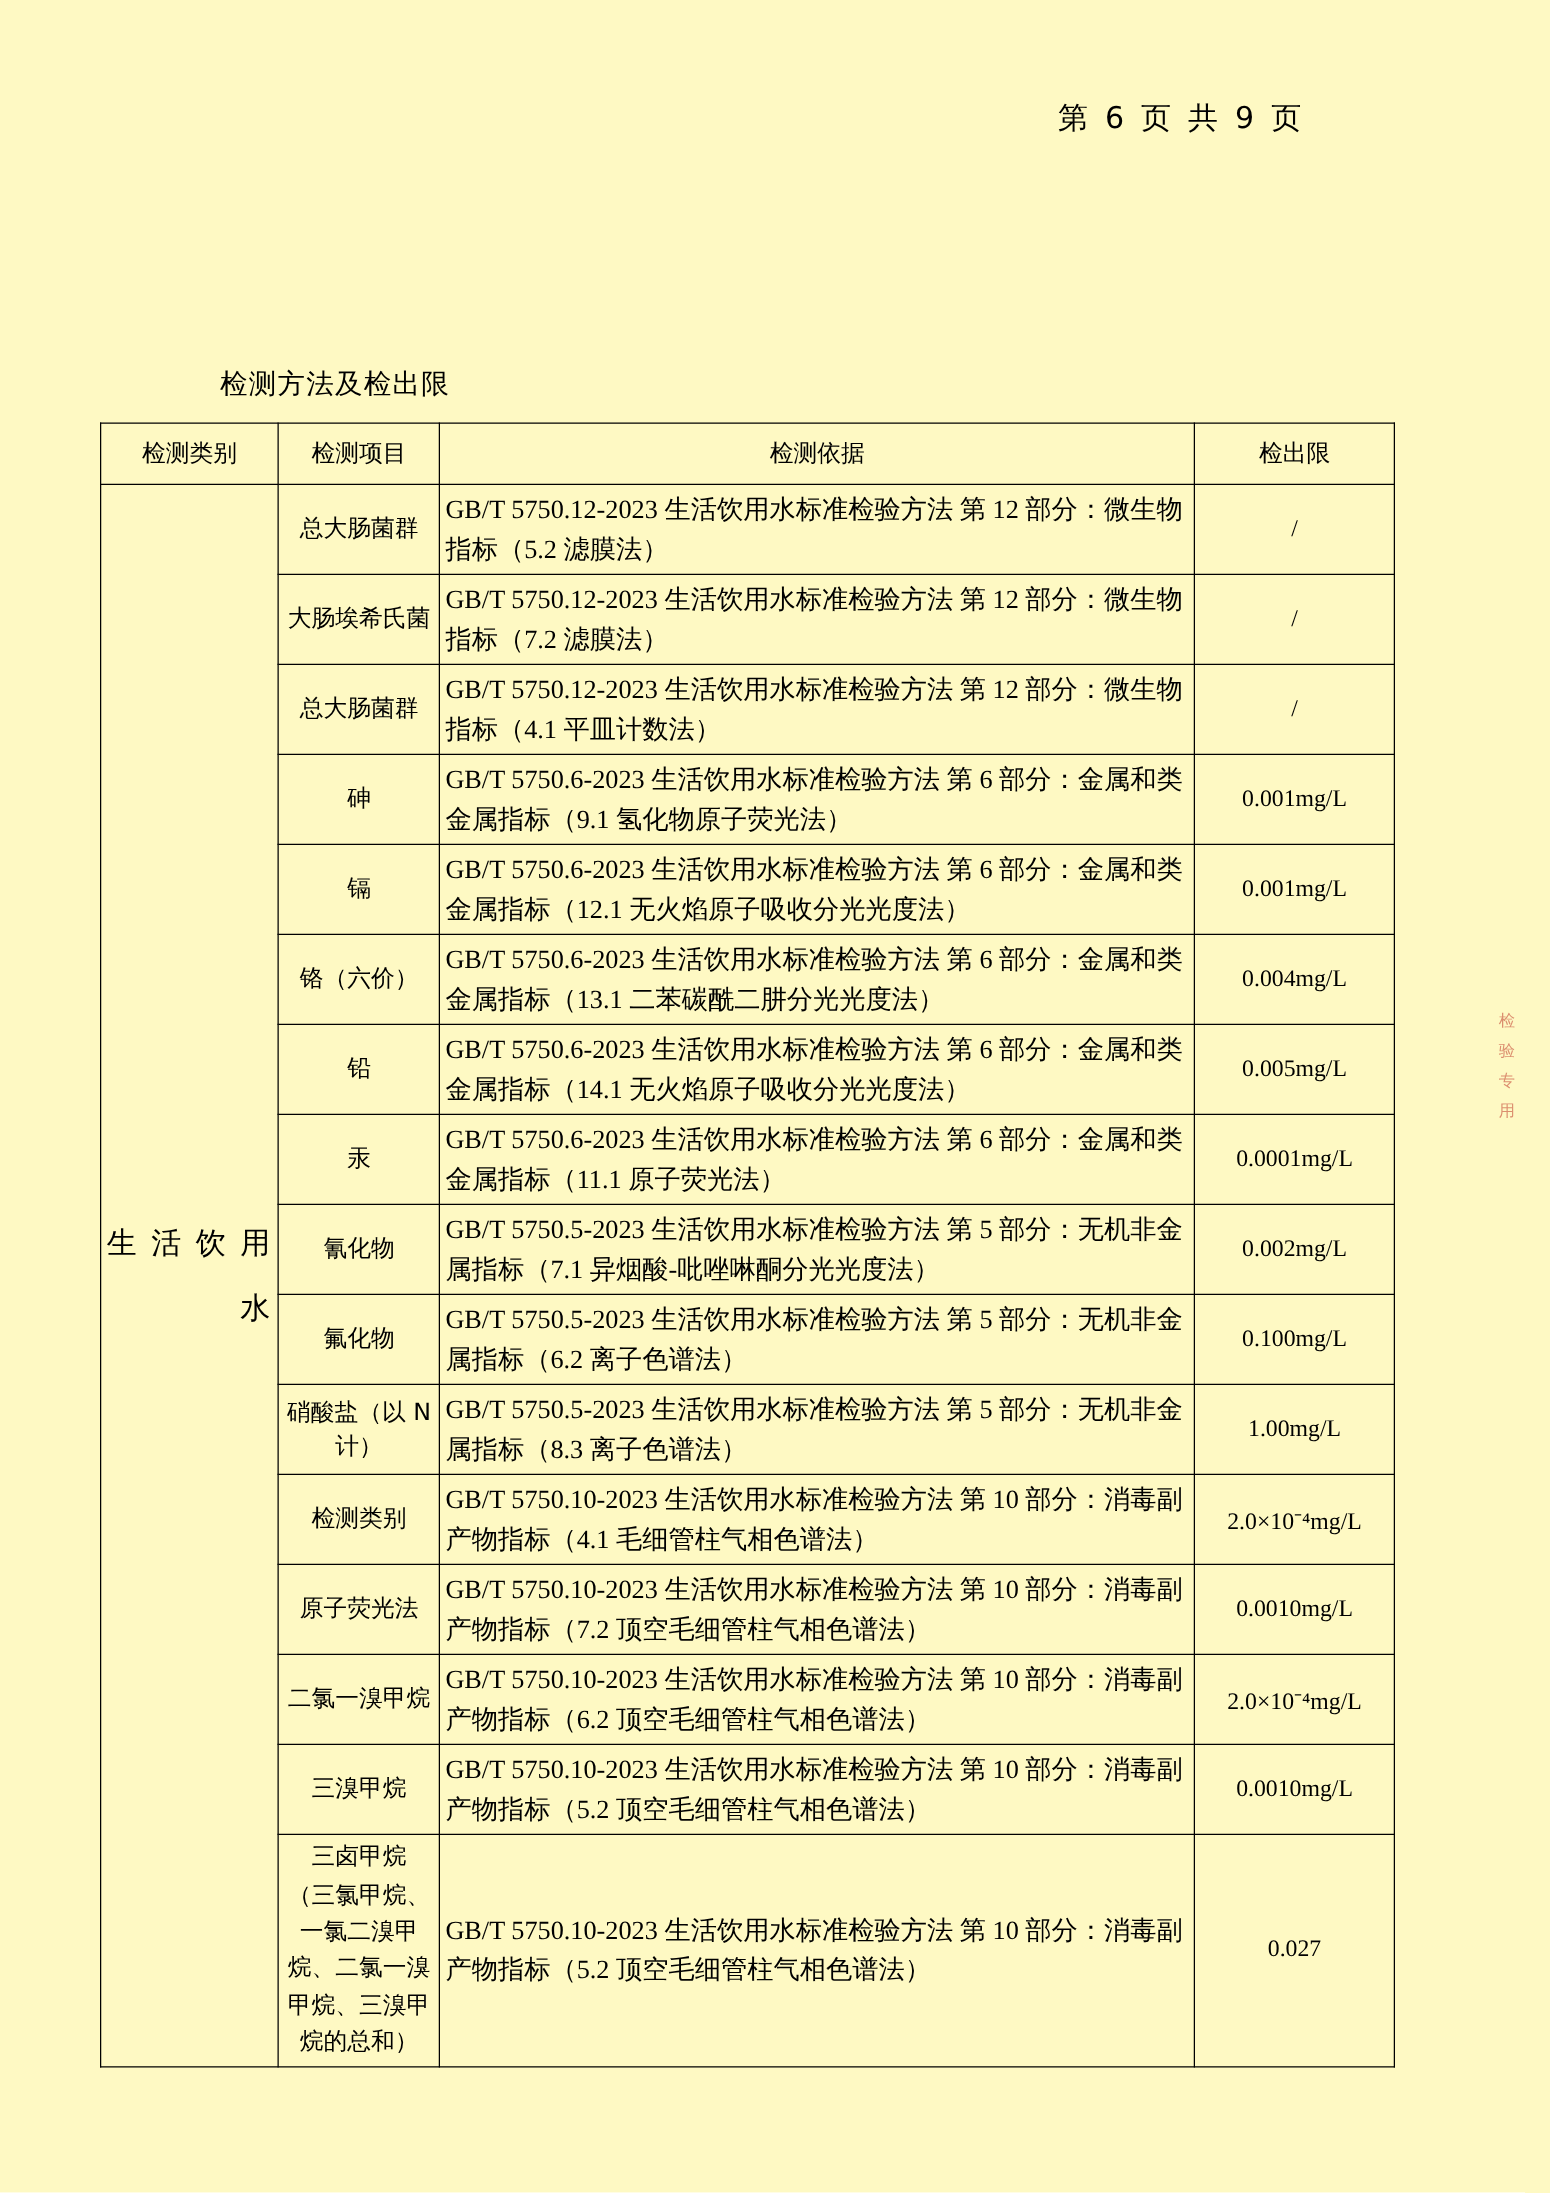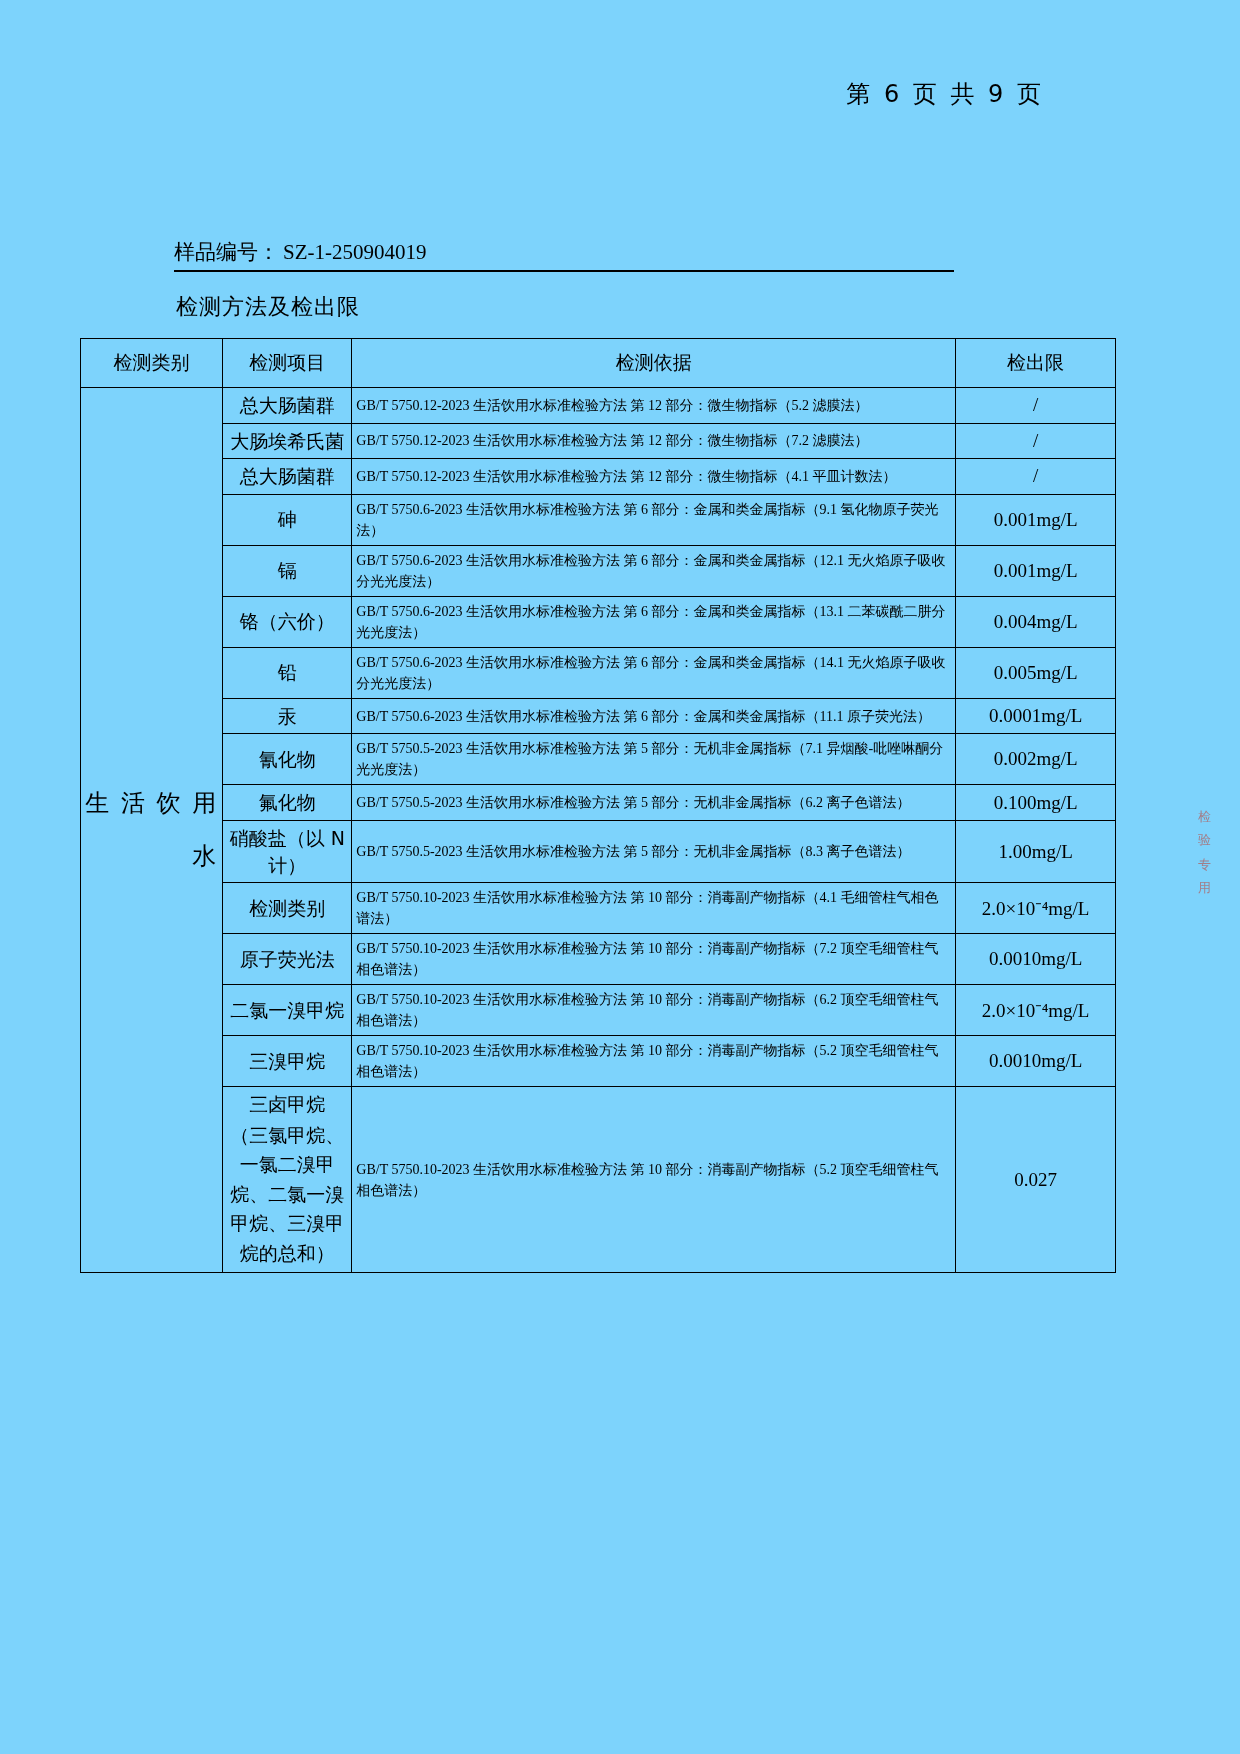--- a/index.html
+++ b/index.html
@@ -13,21 +13,21 @@
     position: relative;
     font-family: "Liberation Serif", serif;
     color: #000000;
     overflow: hidden;
   }
   .page {
     position: absolute;
     left: 0; top: 0;
     width: 1240px;
     height: 1754px;
-    background: #7dd3fc;
+    background: #fef9c3;
   }
   
   .page-header {
     position: absolute;
     right: 196px;
     top: 78px;
     font-size: 24px;
     letter-spacing: 3px;
     font-family: "DejaVu Sans", sans-serif;
     white-space: nowrap;
@@ -113,21 +113,21 @@
     padding: 3px 2px;
   }
   td.item .sub {
     display: block;
     font-size: 19px;
     line-height: 1.55;
     margin-top: 3px;
     letter-spacing: 0px;
   }
   td.basis {
-    font-size: 14px;
+    font-size: 21px;
     font-family: "Liberation Serif", serif;
     line-height: 1.5;
     padding: 5px 8px 5px 10px;
     text-align: left;
     margin-left: 20px;
   }
   td.limit {
     text-align: center;
     font-size: 19px;
     font-family: "Liberation Serif", serif;
@@ -151,23 +151,20 @@
   }
 </style>
 </head>
 <body>
 
 <div class="page">
 
   <div class="page-header">第 6 页 共 9 页</div>
 
 
-  <div class="sample-row">
-    <span class="sample-label">样品编号：</span><span class="sample-value">SZ-1-250904019</span>
-  </div>
 
   <div class="section-title">检测方法及检出限</div>
 
   <table class="m">
     <colgroup>
       <col class="col-cat">
       <col class="col-item">
       <col class="col-basis">
       <col class="col-limit">
     </colgroup>

